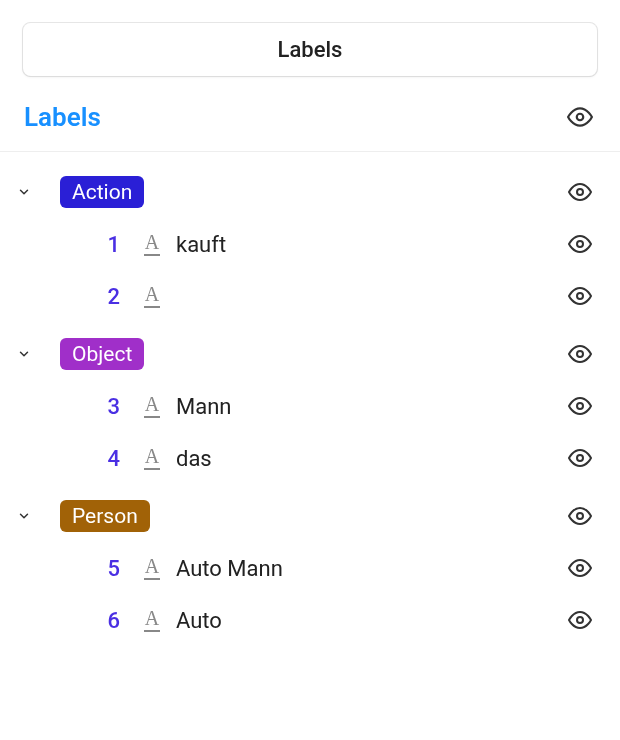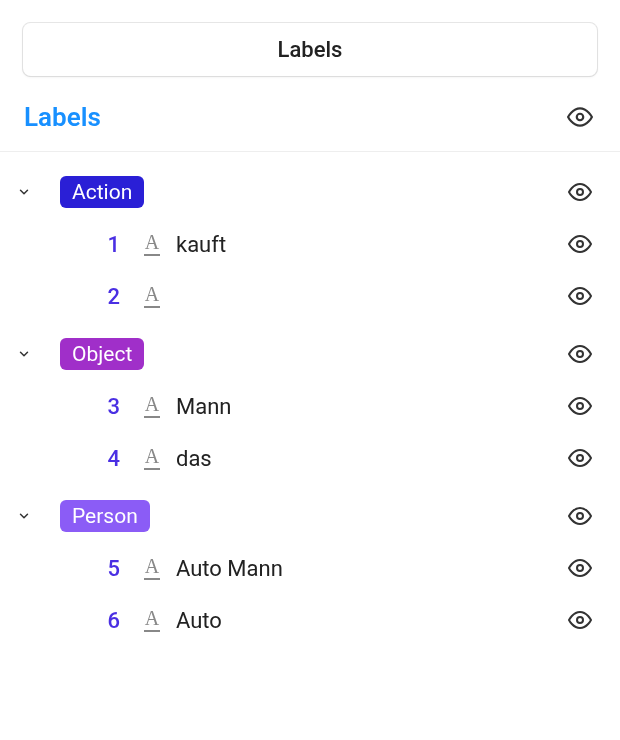--- a/index.html
+++ b/index.html
@@ -255,21 +255,21 @@
         </svg>
     </div>
   </div>
 
   <div class="group-row">
     <div class="chevron">
       <svg viewBox="0 0 24 24" fill="none" stroke="currentColor" stroke-width="2.5" stroke-linecap="round" stroke-linejoin="round">
           <polyline points="6 9 12 15 18 9"></polyline>
         </svg>
     </div>
-    <span class="badge" style="background:#8b5cf6">Person</span>
+    <span class="badge" style="background:#a16207">Person</span>
     <div class="spacer"></div>
     <div class="eye-btn">
       <svg viewBox="0 0 24 24" fill="none" stroke="currentColor" stroke-width="2" stroke-linecap="round" stroke-linejoin="round">
           <path d="M1 12s4-8 11-8 11 8 11 8-4 8-11 8-11-8-11-8z"></path>
           <circle cx="12" cy="12" r="3"></circle>
         </svg>
     </div>
   </div>
   <div class="item-row">
     <div class="item-index">5</div>

